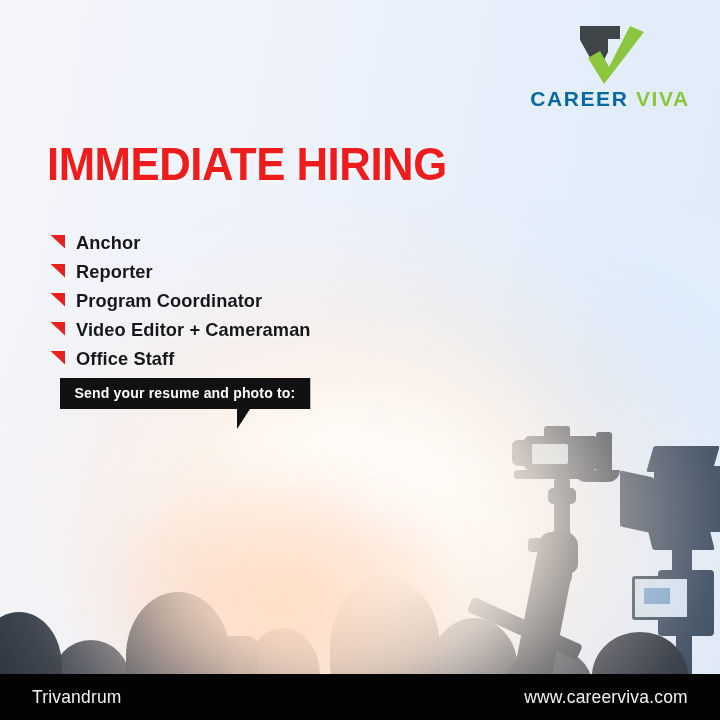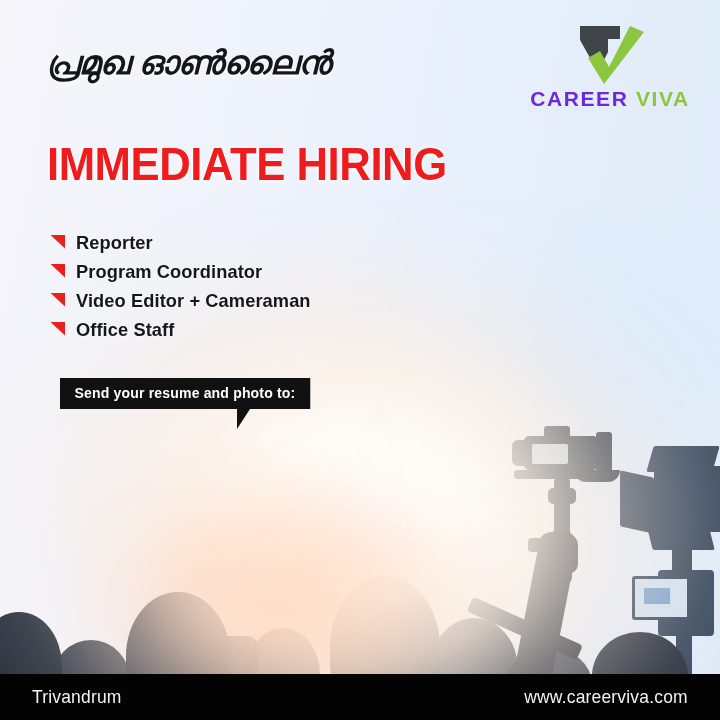--- a/index.html
+++ b/index.html
@@ -125,21 +125,21 @@
     background:#27303c;transform:rotate(24deg);transform-origin:left center;border-radius:4px;
   }
 
   
   .logo{position:absolute;right:28px;top:22px;width:164px;text-align:center;}
   .logo-mark{position:relative;width:92px;height:62px;margin:0 auto 4px;}
   .wordmark{
     font-size:21px;font-weight:700;letter-spacing:1.6px;line-height:1;
     white-space:nowrap;
   }
-  .w-career{color:#6d28d9;}
+  .w-career{color:#0369a1;}
   .w-viva{color:#8cc63e;}
 
   
   .mal{
     position:absolute;left:46px;top:44px;width:430px;
     color:#14161a;
     font-weight:700;
     font-size:33px;
     line-height:1.16;
     letter-spacing:-.2px;
@@ -284,26 +284,29 @@
         <path d="M40 62 L24 36 L36 29 L45 45 L66 4 L80 10 Z" fill="#8cc63e"></path>
       </svg>
     </div>
     <div class="wordmark">
       <span class="w-career">CAREER</span>
       <span class="w-viva">VIVA</span>
     </div>
   </div>
 
   <div class="mal">
-    <span>പ്രമുഖ ഓൺലൈൻ</span>
   </div>
 
   <div class="headline">IMMEDIATE HIRING</div>
 
   <div class="jobs">
+    <div class="job">
+      <div class="tri"></div>
+      <div class="job-label">Anchor</div>
+    </div>
     <div class="job">
       <div class="tri"></div>
       <div class="job-label">Reporter</div>
     </div>
     <div class="job">
       <div class="tri"></div>
       <div class="job-label">Program Coordinator</div>
     </div>
     <div class="job">
       <div class="tri"></div>

